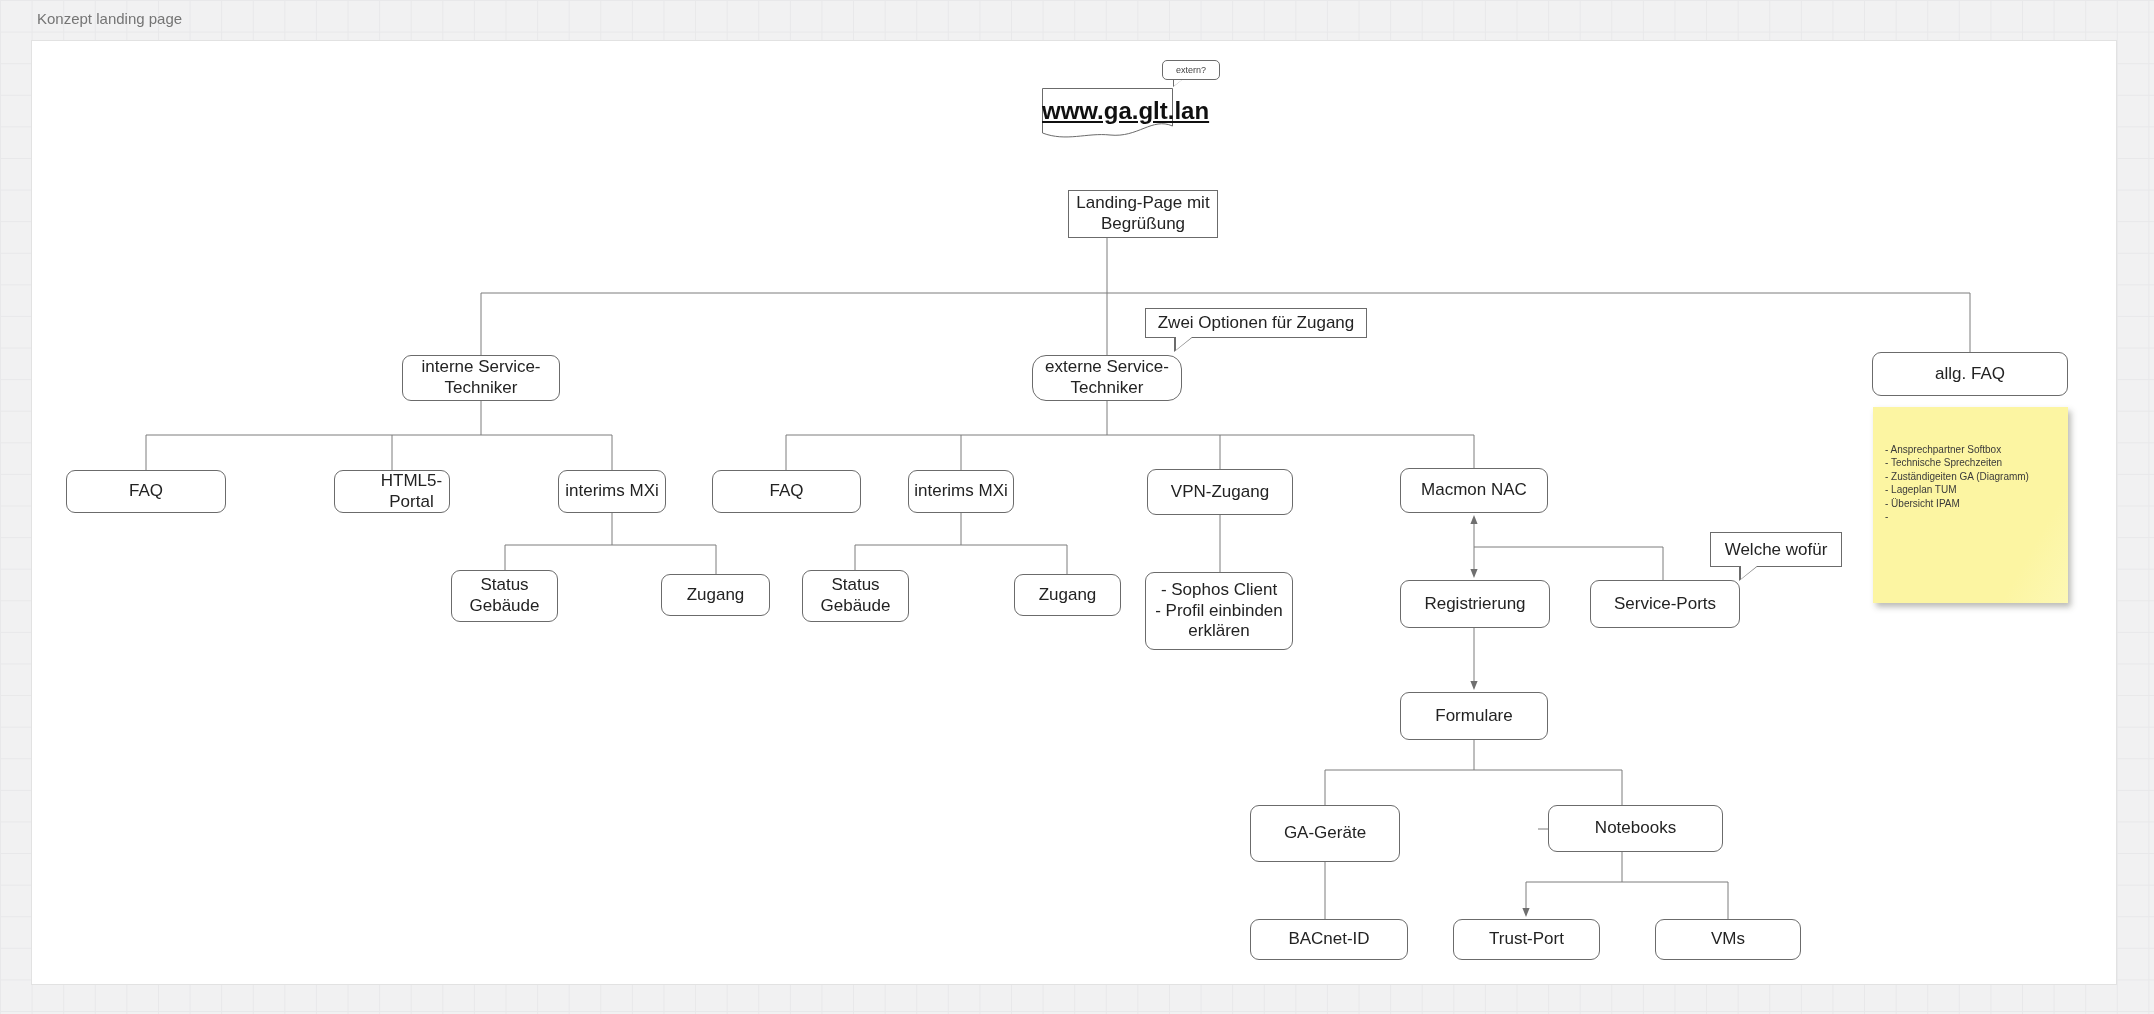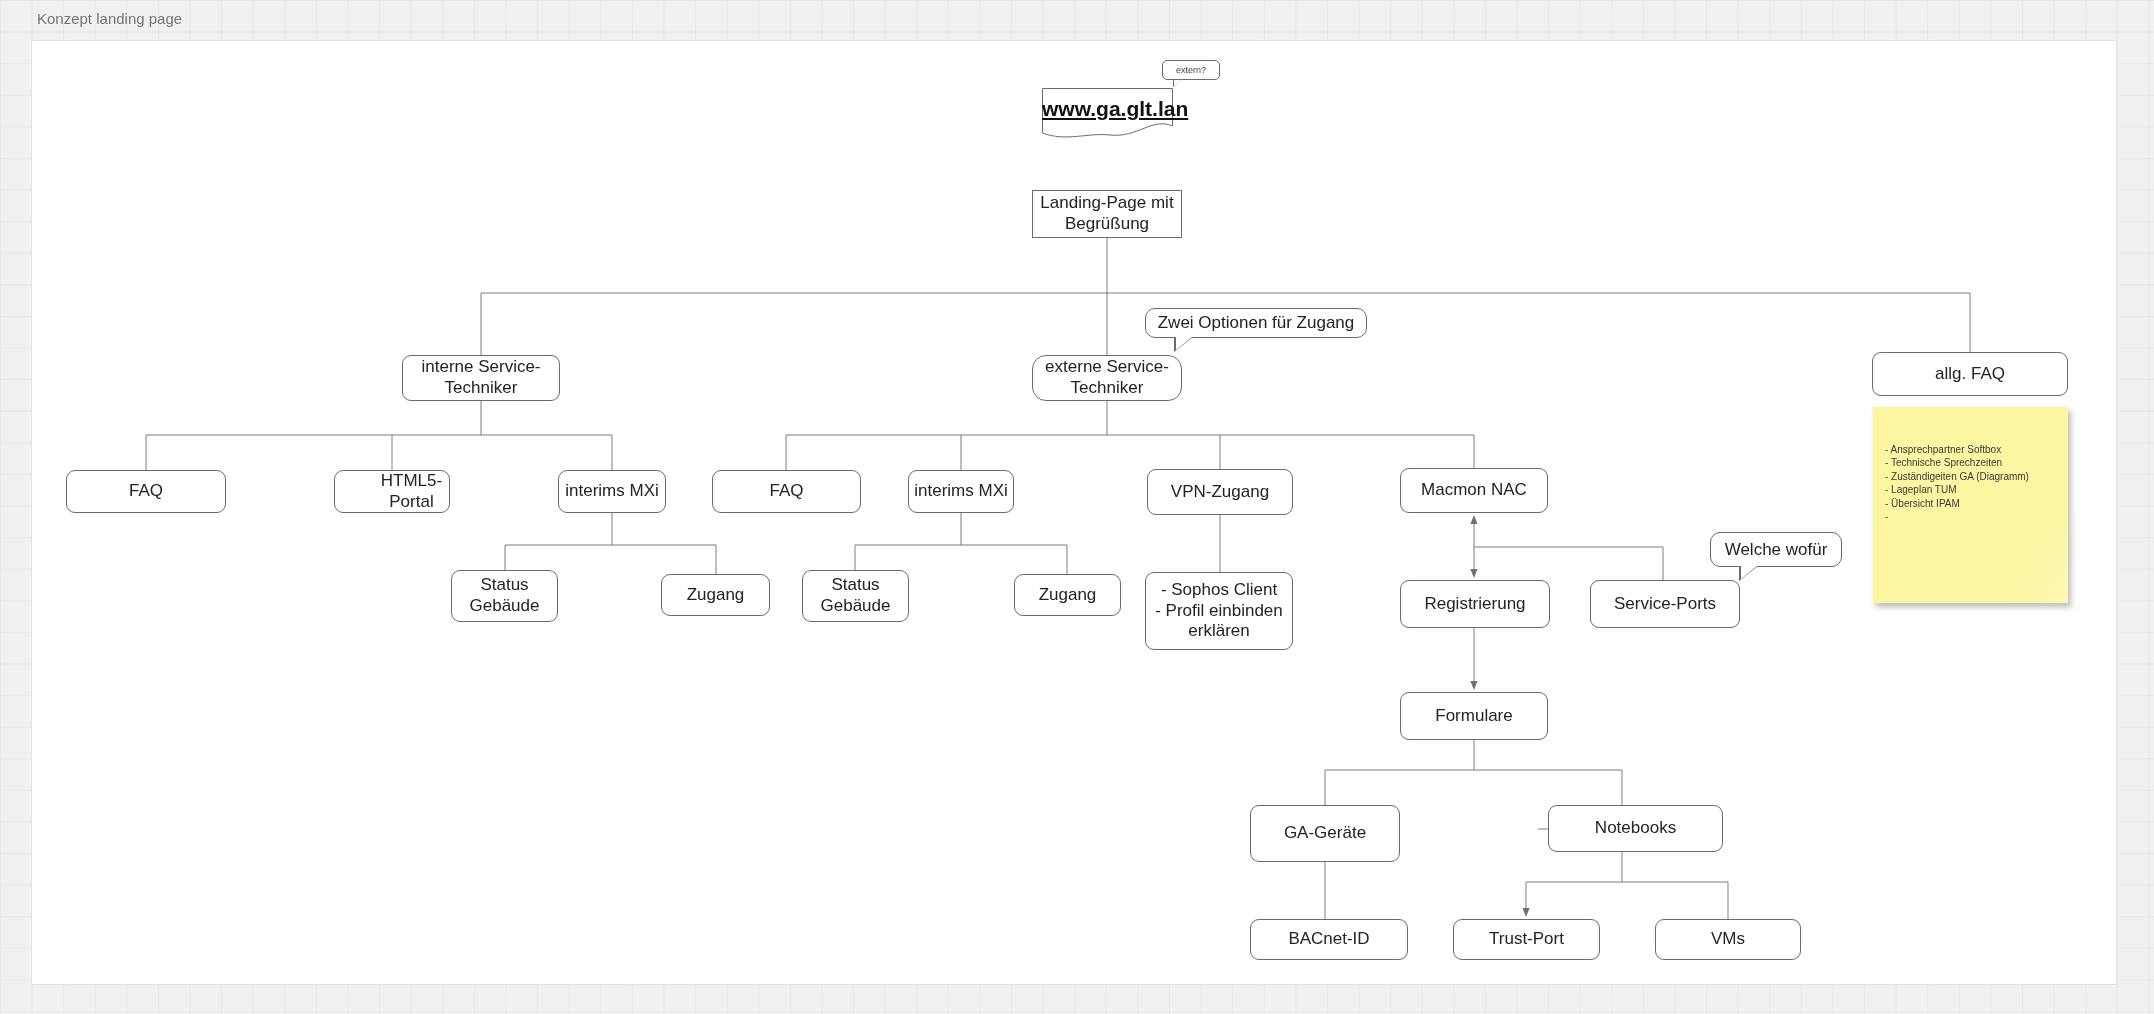--- a/index.html
+++ b/index.html
@@ -24,24 +24,24 @@
   svg.wires path{stroke:#7c7c7c; stroke-width:1; fill:none;}
   svg.wires polygon{fill:#6f6f6f; stroke:none;}
 
   .node{
     position:absolute; box-sizing:border-box;
     background:#fff; border:1px solid #6b6b6b; border-radius:9px;
     display:flex; align-items:center; justify-content:center;
     text-align:center; font-size:17px; color:#232323; line-height:1.22;
     white-space:pre-line; padding:2px 4px;
   }
-  .node.sharp{border-radius:0;}
+  .node.sharp{border-radius:0;margin-left:36px;}
   .callout{
     position:absolute; box-sizing:border-box;
-    background:#fff; border:1px solid #6b6b6b; border-radius:10px;
+    background:#fff; border:1px solid #6b6b6b; border-radius:0;
     display:flex; align-items:center; justify-content:center;
     text-align:center; font-size:17px; color:#232323; white-space:nowrap;
   }
   
   .callout::before{
     content:""; position:absolute; left:28px; bottom:-15px;
     border-style:solid; border-width:15px 19px 0 0;
     border-color:#6b6b6b transparent transparent transparent;
   }
   .callout::after{
@@ -50,21 +50,21 @@
     border-color:#ffffff transparent transparent transparent;
   }
   .callout.small{font-size:9px; color:#444; border-radius:5px;}
   .callout.small::before{left:10px; bottom:-8px; border-width:8px 10px 0 0;}
   .callout.small::after{left:11px; bottom:-6.5px; border-width:6.5px 8px 0 0;}
 
   .doc-shape{position:absolute; left:1042px; top:88px; width:131px; height:56px;}
   .doc-shape svg{position:absolute; left:0; top:0; overflow:visible;}
   .doc-label{
     position:absolute; left:0; top:9px; width:131px; text-align:center;
-    font-size:21px; font-weight:bold; text-decoration:underline; color:#101010;
+    font-size:24px; font-weight:bold; text-decoration:underline; color:#101010;
   }
 
   .sticky{
     position:absolute; left:1873px; top:407px; width:195px; height:196px;
     background:linear-gradient(120deg,#fcf5a2 78%, #fdf8b4 100%);
     box-shadow:3px 4px 6px rgba(60,60,50,0.35);
   }
   .sticky-text{
     position:absolute; left:12px; right:18px; top:36px;
     font-size:10px; line-height:1.34; color:#3a3a3a; white-space:pre-line;

